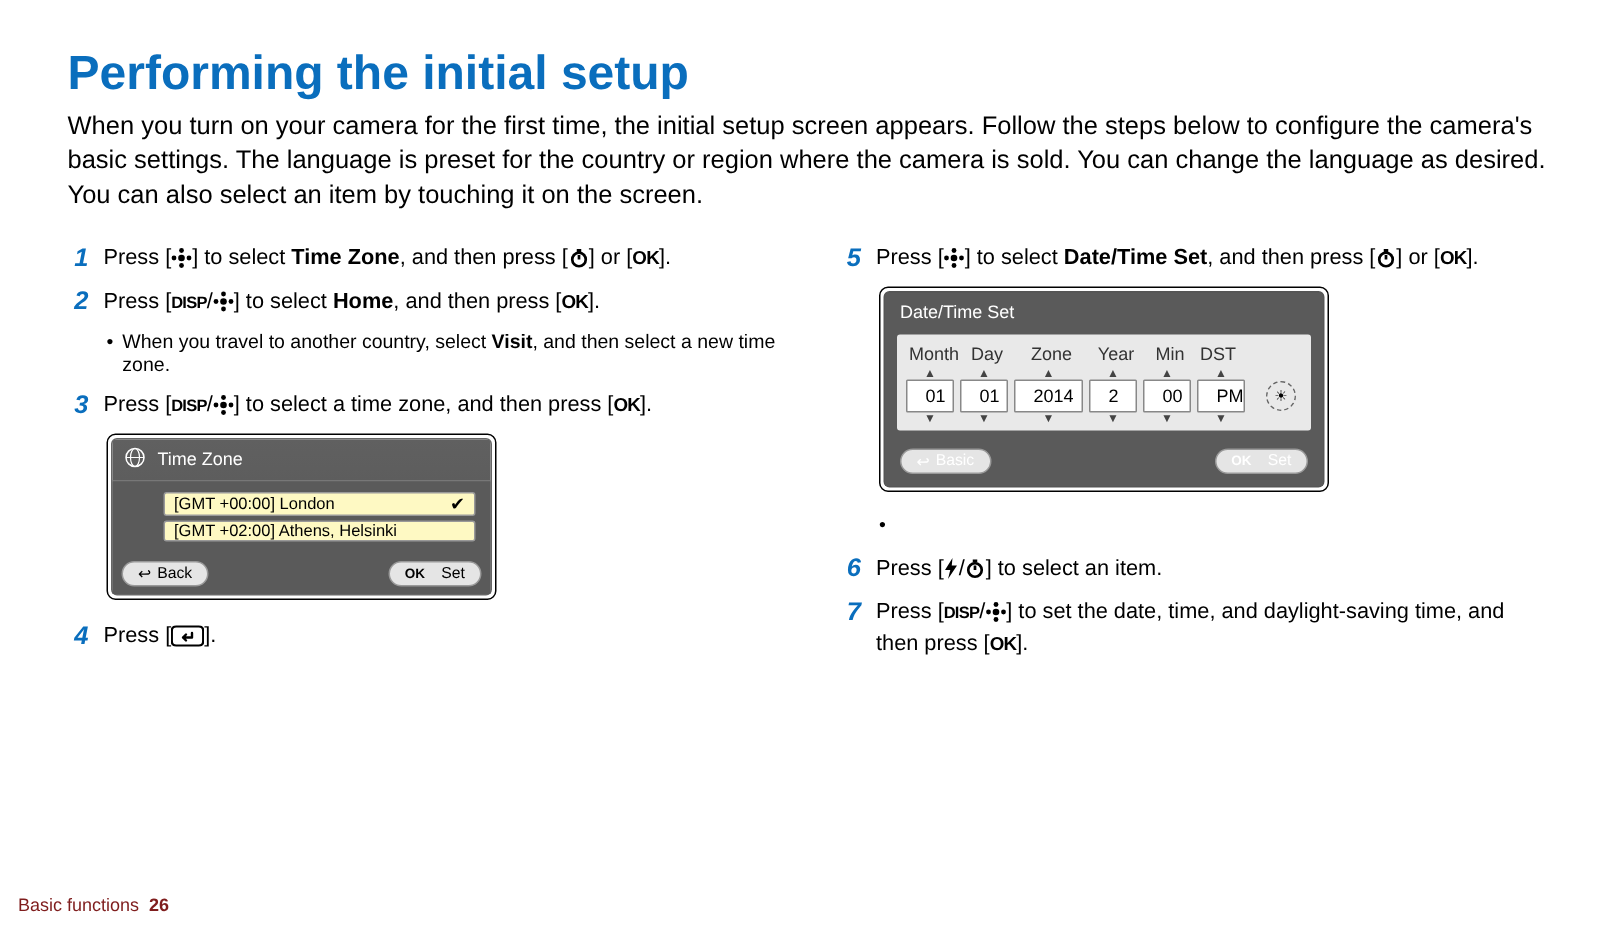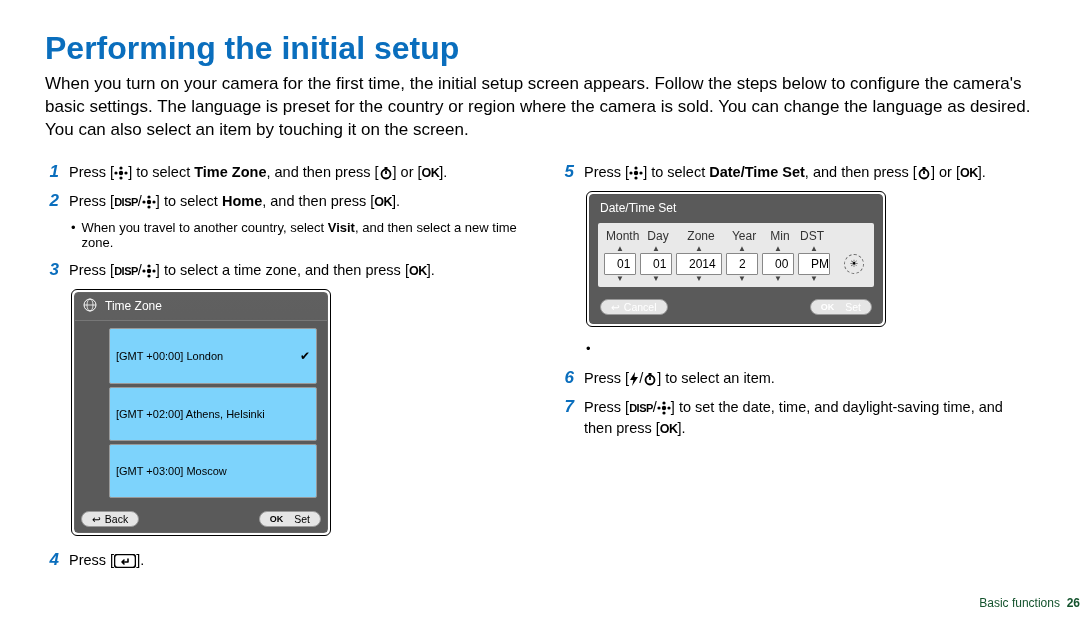--- a/index.html
+++ b/index.html
@@ -90,24 +90,24 @@
     background: linear-gradient(#606060, #555);
   }
   .tz-title {
     display:flex; align-items:center; gap:8px;
     padding: 5px 8px;
     color:#fff; font-size:12px;
     border-bottom:1px solid #777;
   }
   .tz-list { padding: 4px 6px 6px 34px; background:#5a5a5a;}
   .tz-item {
-    background:#7dd3fc;
+    background:#fef9c3;
     border:1px solid #999;
     border-radius:2px;
-    padding:20px 6px;
+    padding:0 6px;
     margin:3px 4px 3px 0;
     font-size:11px;
     display:flex; justify-content:space-between; align-items:center;
   }
   .tz-item.sel::after { content:"✔"; font-size:12px; }
   .lcd-footer {
     display:flex; justify-content:space-between;
     background:#5a5a5a; padding:4px 6px 5px 6px; gap:6px;
   }
   .pillbtn {
@@ -135,22 +135,22 @@
   .spin.wide { width:46px;}
   .spin .ar { font-size:8px; color:#444; line-height:1;}
   .spin .val {
     background:#fff; border:1px solid #888; border-radius:1px;
     font-size:12px; padding:3px 12px;
   }
   .dstcell { flex:1; display:flex; justify-content:flex-end; align-items:center; padding-right:4px;}
   .suncircle { width:20px; height:20px; border-radius:50%; border:1px dashed #666; font-size:10px; display:flex;align-items:center;justify-content:center;}
 
   .footer {
-    position:absolute; bottom:20px; left:0; right:0;
-    text-align:right; font-size:12px; color:#14532d;
+    position:absolute; bottom:20px; left:12px; right:0;
+    text-align:left; font-size:12px; color:#7f1d1d;
   }
 </style>
 </head>
 <body>
 
 <h1>Performing the initial setup</h1>
 <p class="intro">When you turn on your camera for the first time, the initial setup screen appears. Follow the steps below to configure the camera's basic settings. The language is preset for the country or region where the camera is sold. You can change the language as desired. You can also select an item by touching it on the screen.</p>
 
 <div class="columns">
 
@@ -219,21 +219,20 @@
           <span><svg width="14" height="14" viewBox="0 0 14 14">
                 <circle cx="7" cy="7" r="6" fill="none" stroke="#fff" stroke-width="1"></circle>
                 <ellipse cx="7" cy="7" rx="3" ry="6" fill="none" stroke="#fff" stroke-width="0.8"></ellipse>
                 <line x1="1" y1="7" x2="13" y2="7" stroke="#fff" stroke-width="0.8"></line>
               </svg></span>
           <span>Time Zone</span>
         </div>
         <div class="tz-list">
           <div class="tz-item sel">[GMT +00:00] London</div>
           <div class="tz-item">[GMT +02:00] Athens, Helsinki</div>
-          <div class="tz-item">[GMT +03:00] Moscow</div>
         </div>
         <div class="lcd-footer">
           <span class="pillbtn">
               <span>↩</span>
               <span>Back</span>
             </span>
           <span class="pillbtn"><b style="font-size:9px">OK</b>&nbsp;<span>Set</span></span>
         </div>
       </div>
     </div>
@@ -318,21 +317,21 @@
                 <div class="ar">▼</div>
               </div>
             <div class="dstcell">
                 <div class="suncircle">☀</div>
               </div>
           </div>
         </div>
         <div class="lcd-footer" style="padding:4px 10px 8px 10px;">
           <span class="pillbtn">
               <span>↩</span>
-              <span>Cancel</span>
+              <span>Basic</span>
             </span>
           <span class="pillbtn"><b style="font-size:9px">OK</b>&nbsp;<span>Set</span></span>
         </div>
       </div>
     </div>
 
     <div class="sub">
       <span class="dot">•</span>
     </div>
 

